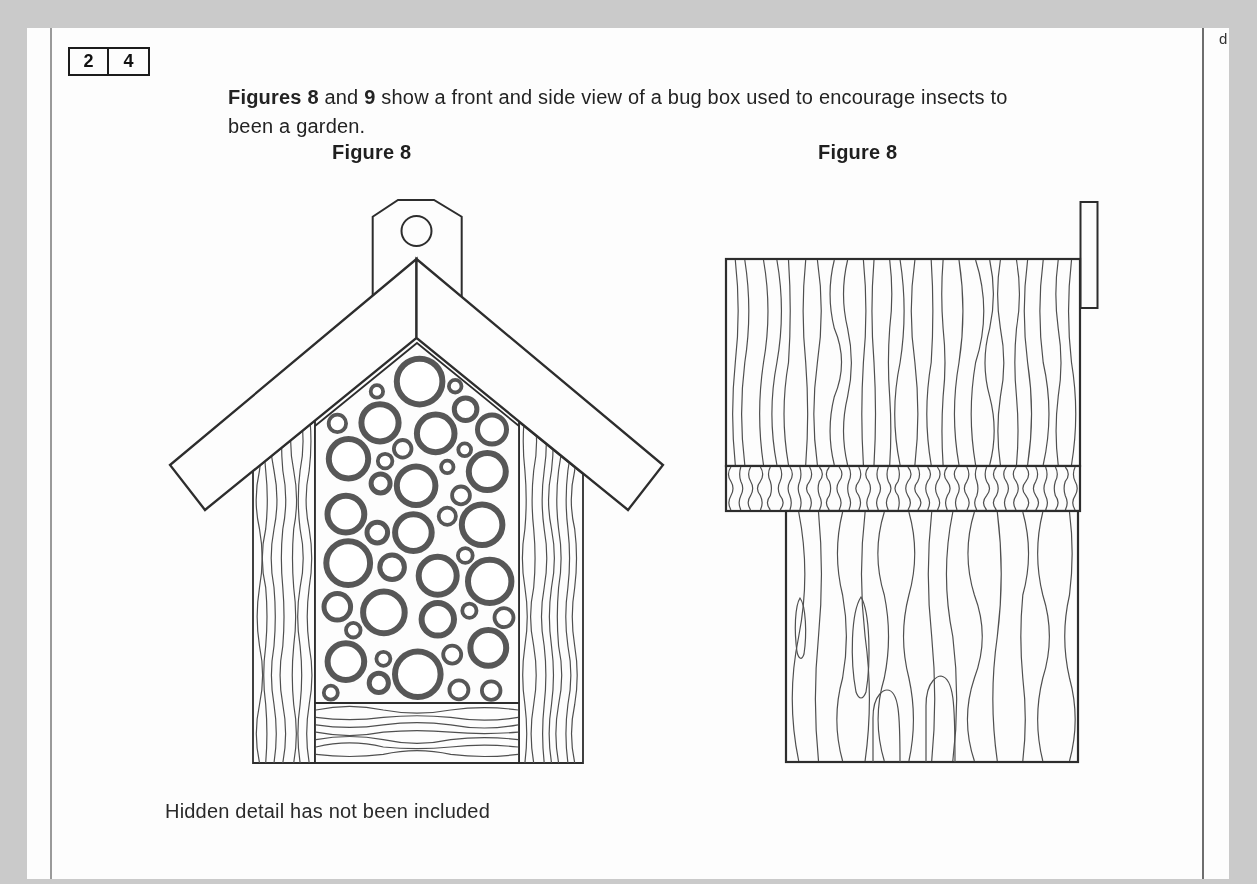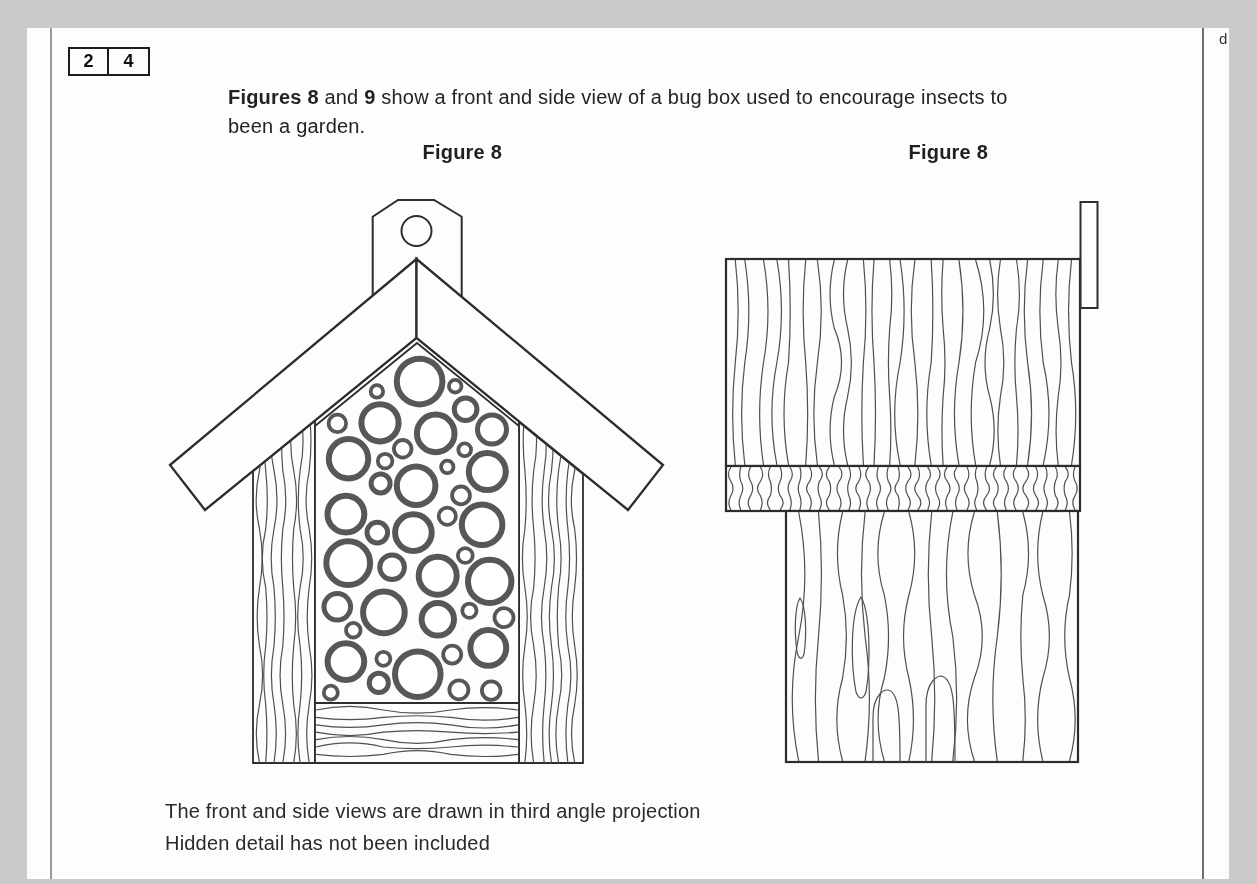--- a/index.html
+++ b/index.html
@@ -6,21 +6,21 @@
   body{background:#cacaca;font-family:"Liberation Sans","DejaVu Sans",sans-serif;}
   .canvas{position:relative;width:1257px;height:884px;background:#cacaca;overflow:hidden;}
   .page{position:absolute;left:27px;top:28px;width:1202px;height:851px;background:#fdfdfd;overflow:hidden;}
   .vrule{position:absolute;top:0;height:851px;}
   .qbox{position:absolute;left:41px;top:19px;display:flex;border:2px solid #1c1c1c;background:#fdfdfd;}
   .qcell{width:37px;height:25px;display:flex;align-items:center;justify-content:center;
          font-weight:bold;font-size:18px;color:#111;border-right:2px solid #1c1c1c;}
   .qcell:last-child{border-right:none;width:39px;}
   .prompt{position:absolute;left:201px;top:15px;width:1010px;font-size:20px;line-height:29px;
           color:#232323;letter-spacing:.2px;margin-top:40px;}
-  .fig-label{position:absolute;top:113px;width:170px;text-align:right;font-weight:bold;
+  .fig-label{position:absolute;top:113px;width:170px;text-align:left;font-weight:bold;
              font-size:20px;color:#1f1f1f;letter-spacing:.2px;}
   .notes{position:absolute;left:138px;top:767px;font-size:20px;line-height:32px;color:#2a2a2a;letter-spacing:.2px;}
   .fragment{position:absolute;left:1192px;top:2px;font-size:15px;color:#333;}
   svg{position:absolute;overflow:visible;}
 </style>
 </head>
 <body>
 
 <div class="canvas">
   <div class="page">
@@ -263,19 +263,18 @@
           <path d="M1042.8,512.0 C1036.0,539.4 1036.0,567.6 1042.8,595.0 C1051.5,622.4 1051.5,650.6 1042.8,678.0 C1036.0,705.4 1036.0,733.6 1042.8,761.0"></path>
           <path d="M1069.5,512.0 C1073.0,539.4 1073.0,567.6 1069.5,595.0 C1063.2,622.4 1063.2,650.6 1069.5,678.0 C1077.0,705.4 1077.0,733.6 1069.5,761.0"></path>
           <path d="M856,692 C850,660 851,612 861,597 C870,612 871,662 866,692 C863,700 859,700 856,692 Z"></path>
           <path d="M873,762 L873,718 C873,692 886,690 887,690 C899,690 900,715 900,762"></path>
           <path d="M926,762 L926,706 C926,678 940,676 941,676 C954,678 955,704 955,762"></path>
           <path d="M797,652 C794,630 795,606 800,598 C806,606 807,634 804,654 C802,660 799,660 797,652 Z"></path>
         </g>
       </svg>
 
     <div class="notes">
-      <div>The front and side views are drawn in third angle projection</div>
       <div>Hidden detail has not been included</div>
     </div>
 
     <div class="fragment">d</div>
   </div>
 </div>
 
 </body></html>

